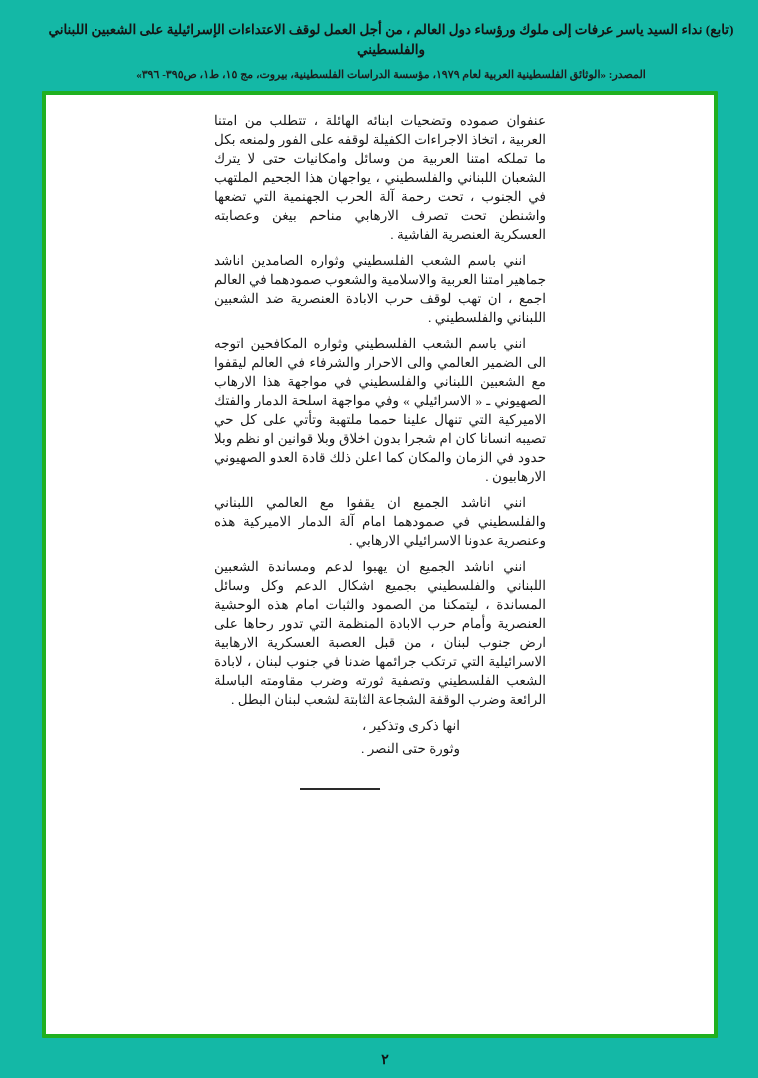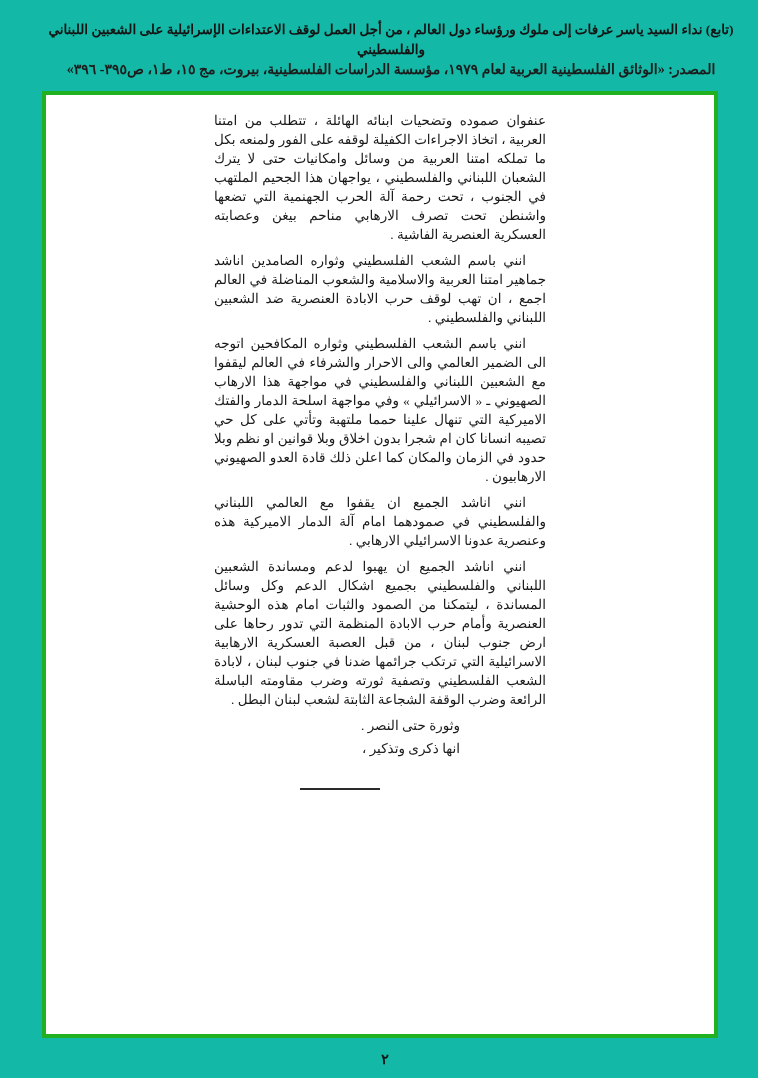--- a/index.html
+++ b/index.html
@@ -22,21 +22,22 @@
     text-align: center;
     padding: 20px 26px 0 26px;
   }
   .doc-title {
     font-size: 13.5px;
     font-weight: bold;
     line-height: 1.5;
     letter-spacing: 0.2px;
   }
   .doc-source {
-    font-size: 14px;
+    margin-top: 7px;
+    font-size: 11px;
     font-weight: bold;
     color: #1c1c1c;
   }
   .green-frame {
     position: absolute;
     left: 42px;
     top: 91px;
     width: 676px;
     height: 947px;
     box-sizing: border-box;
@@ -90,26 +91,26 @@
 <div class="page">
 
   <header class="doc-header">
     <div class="doc-title">(تابع)  نداء السيد ياسر عرفات إلى ملوك ورؤساء دول العالم ، من أجل العمل لوقف الاعتداءات الإسرائيلية على الشعبين اللبناني والفلسطيني</div>
     <div class="doc-source">المصدر: «الوثائق الفلسطينية العربية لعام ١٩٧٩، مؤسسة الدراسات الفلسطينية، بيروت، مج ١٥، ط١، ص٣٩٥- ٣٩٦»</div>
   </header>
 
   <div class="green-frame" style="border-color: rgb(32, 176, 32);">
     <div class="text-column">
       <p class="para">عنفوان صموده وتضحيات ابنائه الهائلة ، تتطلب من امتنا العربية ، اتخاذ الاجراءات الكفيلة لوقفه على الفور ولمنعه بكل ما تملكه امتنا العربية من وسائل وامكانيات حتى لا يترك الشعبان اللبناني والفلسطيني ، يواجهان هذا الجحيم الملتهب في الجنوب ، تحت رحمة آلة الحرب الجهنمية التي تضعها واشنطن تحت تصرف الارهابي مناحم بيغن وعصابته العسكرية العنصرية الفاشية .</p>
-      <p class="para indent">انني باسم الشعب الفلسطيني وثواره الصامدين اناشد جماهير امتنا العربية والاسلامية والشعوب المناضلة في العالم اجمع ، ان تهب لوقف حرب الابادة العنصرية ضد الشعبين اللبناني والفلسطيني .</p>
+      <p class="para indent">انني باسم الشعب الفلسطيني وثواره الصامدين اناشد جماهير امتنا العربية والاسلامية والشعوب صمودهما في العالم اجمع ، ان تهب لوقف حرب الابادة العنصرية ضد الشعبين اللبناني والفلسطيني .</p>
       <p class="para indent">انني باسم الشعب الفلسطيني وثواره المكافحين اتوجه الى الضمير العالمي والى الاحرار والشرفاء في العالم ليقفوا مع الشعبين اللبناني والفلسطيني في مواجهة هذا الارهاب الصهيوني ـ « الاسرائيلي » وفي مواجهة اسلحة الدمار والفتك الاميركية التي تنهال علينا حمما ملتهبة وتأتي على كل حي تصيبه انسانا كان ام شجرا بدون اخلاق وبلا قوانين او نظم وبلا حدود في الزمان والمكان كما اعلن ذلك قادة العدو الصهيوني الارهابيون .</p>
       <p class="para indent">انني اناشد الجميع ان يقفوا مع العالمي اللبناني والفلسطيني في صمودهما امام آلة الدمار الاميركية هذه وعنصرية عدونا الاسرائيلي الارهابي .</p>
       <p class="para indent">انني اناشد الجميع ان يهبوا لدعم ومساندة الشعبين اللبناني والفلسطيني بجميع اشكال الدعم وكل وسائل المساندة ، ليتمكنا من الصمود والثبات امام هذه الوحشية العنصرية وأمام حرب الابادة المنظمة التي تدور رحاها على ارض جنوب لبنان ، من قبل العصبة العسكرية الارهابية الاسرائيلية التي ترتكب جرائمها ضدنا في جنوب لبنان ، لابادة الشعب الفلسطيني وتصفية ثورته وضرب مقاومته الباسلة الرائعة وضرب الوقفة الشجاعة الثابتة لشعب لبنان البطل .</p>
+      <p class="closing">انها ذكرى وتذكير ،</p>
       <p class="closing">وثورة حتى النصر .</p>
-      <p class="closing">انها ذكرى وتذكير ،</p>
       <div class="divider"></div>
     </div>
   </div>
 
   <footer class="page-footer">
     <span class="page-num">٢</span>
   </footer>
 
 </div>
 

